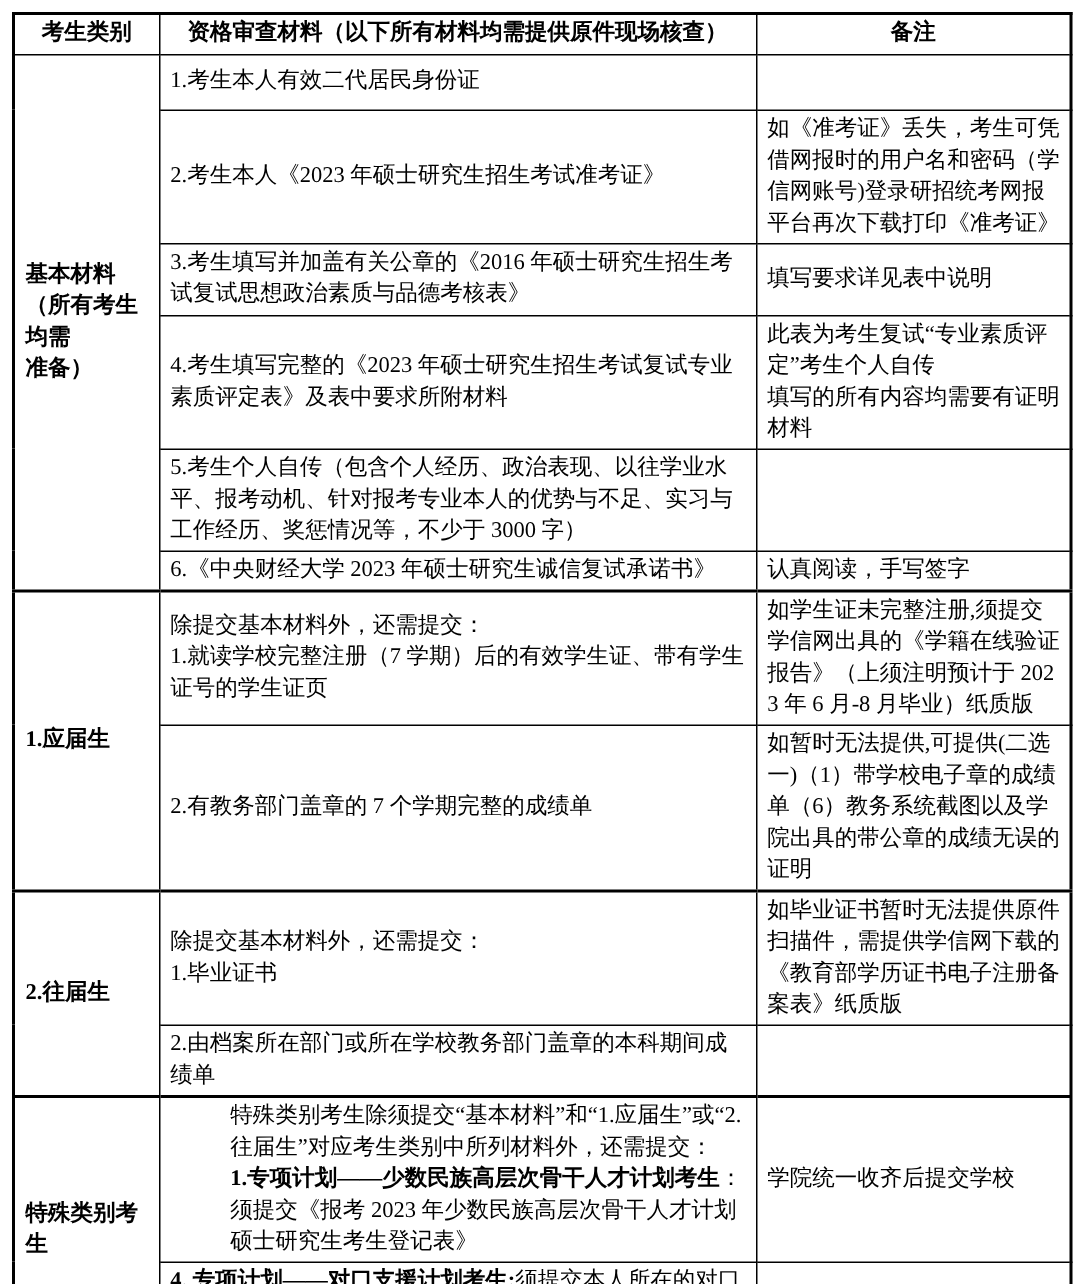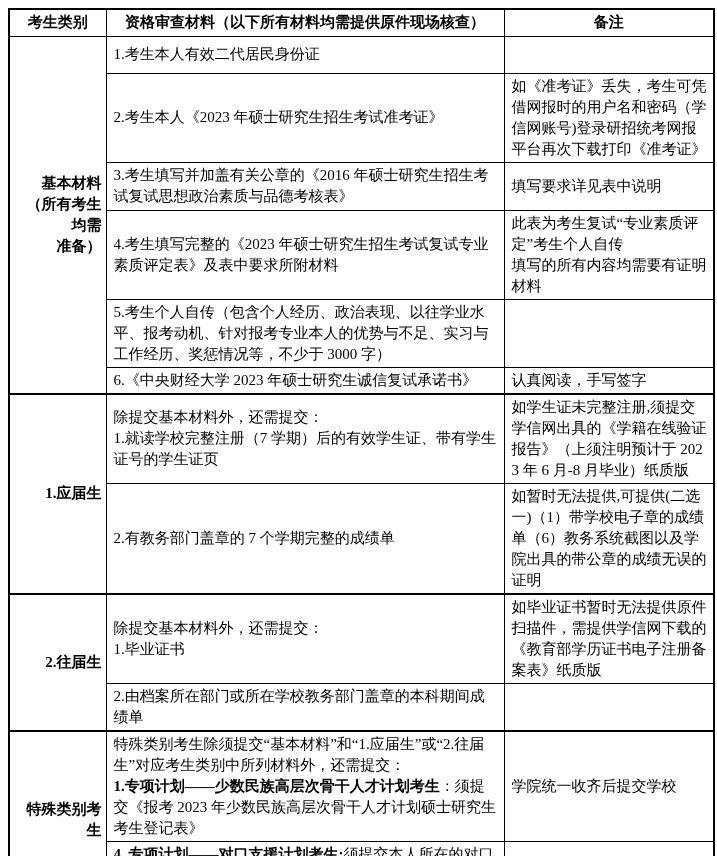--- a/index.html
+++ b/index.html
@@ -33,34 +33,34 @@
     overflow: hidden;
     word-break: break-all;
   }
   table.doc th {
     font-weight: bold;
     text-align: center;
     padding: 2px 3px;
   }
   td.cat {
     font-weight: bold;
-    text-align: right;
+    text-align: left;
     white-space: pre-line;
     padding: 2px 2px;
   }
   td.pre {
     white-space: pre-line;
   }
   td.remark {
     padding: 2px 3px 2px 5px;
   }
   tr.sec-start > td {
     border-top: 2px solid #000000;
   }
-  .blk { display: block; }
+  .blk { display: block; margin-left: 40px; }
   b { font-weight: bold; text-align: right; }
 </style>
 </head>
 <body>
 
 <div class="page">
   <table class="doc">
     <colgroup>
       <col style="width:97px">
       <col style="width:398px">

